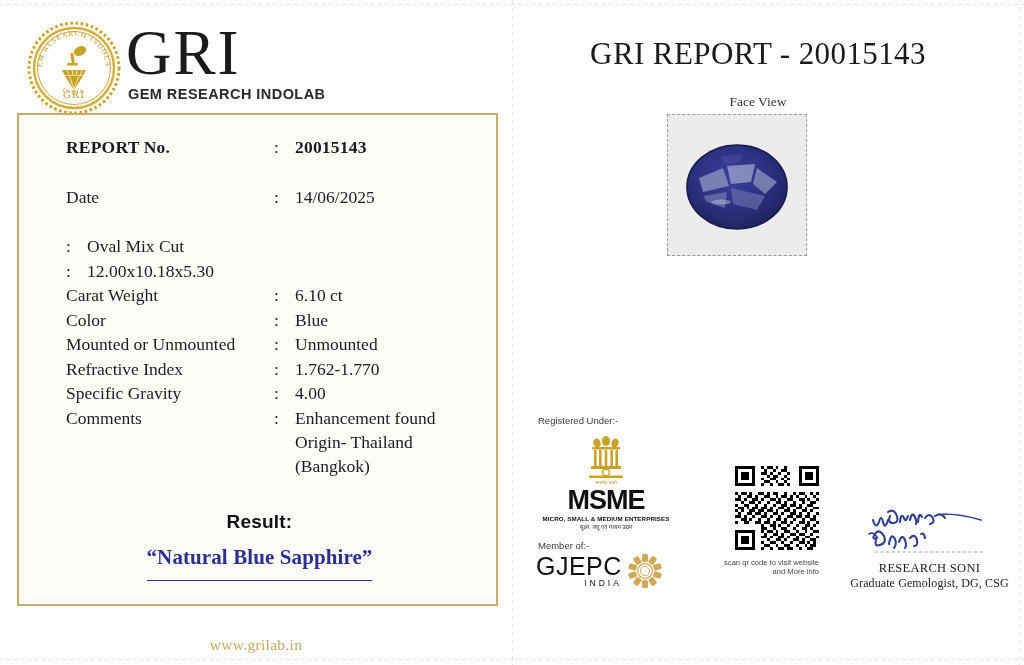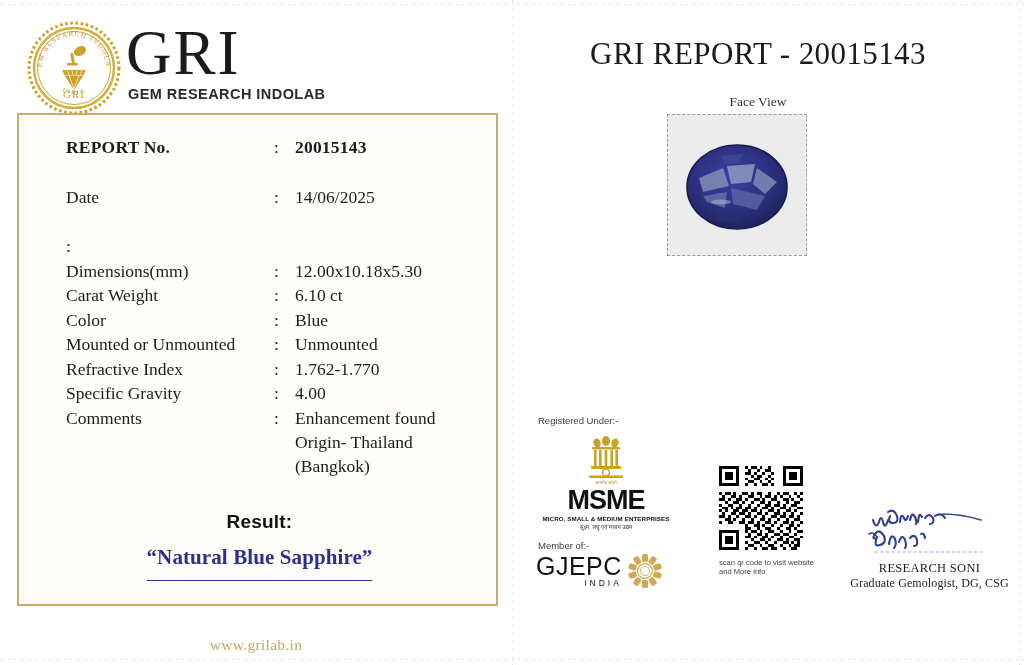--- a/index.html
+++ b/index.html
@@ -118,21 +118,21 @@
   .gjepc-row{display:flex;align-items:center;gap:4px;}
   .gjepc-word{
     font-family:"Liberation Sans", sans-serif;
     font-size:25px;font-weight:500;letter-spacing:.5px;color:#111;line-height:25px;
   }
   .gjepc-india{
     font-family:"Liberation Sans", sans-serif;
     font-size:8.5px;letter-spacing:3px;color:#111;text-align:right;margin-top:-1px;
   }
 
-  .qr-block{position:absolute;left:207px;top:466px;width:100px;text-align:left;}
+  .qr-block{position:absolute;left:207px;top:466px;width:100px;text-align:right;}
   .qr-cap{
     font-family:"Liberation Sans", sans-serif;
     font-size:7.6px;color:#444;line-height:9px;margin-top:4px;
   }
 
   .sign-block{position:absolute;left:335px;top:500px;width:165px;text-align:center;}
   .sig-svg{display:block;margin:0 auto;}
   .sig-name{
     font-family:"Liberation Serif", serif;
     font-size:12.5px;color:#1a1a1a;letter-spacing:.3px;margin-top:1px;
@@ -208,23 +208,23 @@
 
         <div class="row">
           <div class="lbl">Date</div>
           <div class="col">:</div>
           <div class="val">14/06/2025</div>
         </div>
         <div class="gap-md"></div>
 
         <div class="row tight">
           <div class="col">:</div>
-        </div>
-        <div class="row tight">
-          <div class="lbl">Dimensions(mm)</div>
+          <div class="val">Oval Mix Cut</div>
+        </div>
+        <div class="row tight">
           <div class="col">:</div>
           <div class="val">12.00x10.18x5.30</div>
         </div>
         <div class="row tight">
           <div class="lbl">Carat Weight</div>
           <div class="col">:</div>
           <div class="val">6.10 ct</div>
         </div>
         <div class="row tight">
           <div class="lbl">Color</div>

